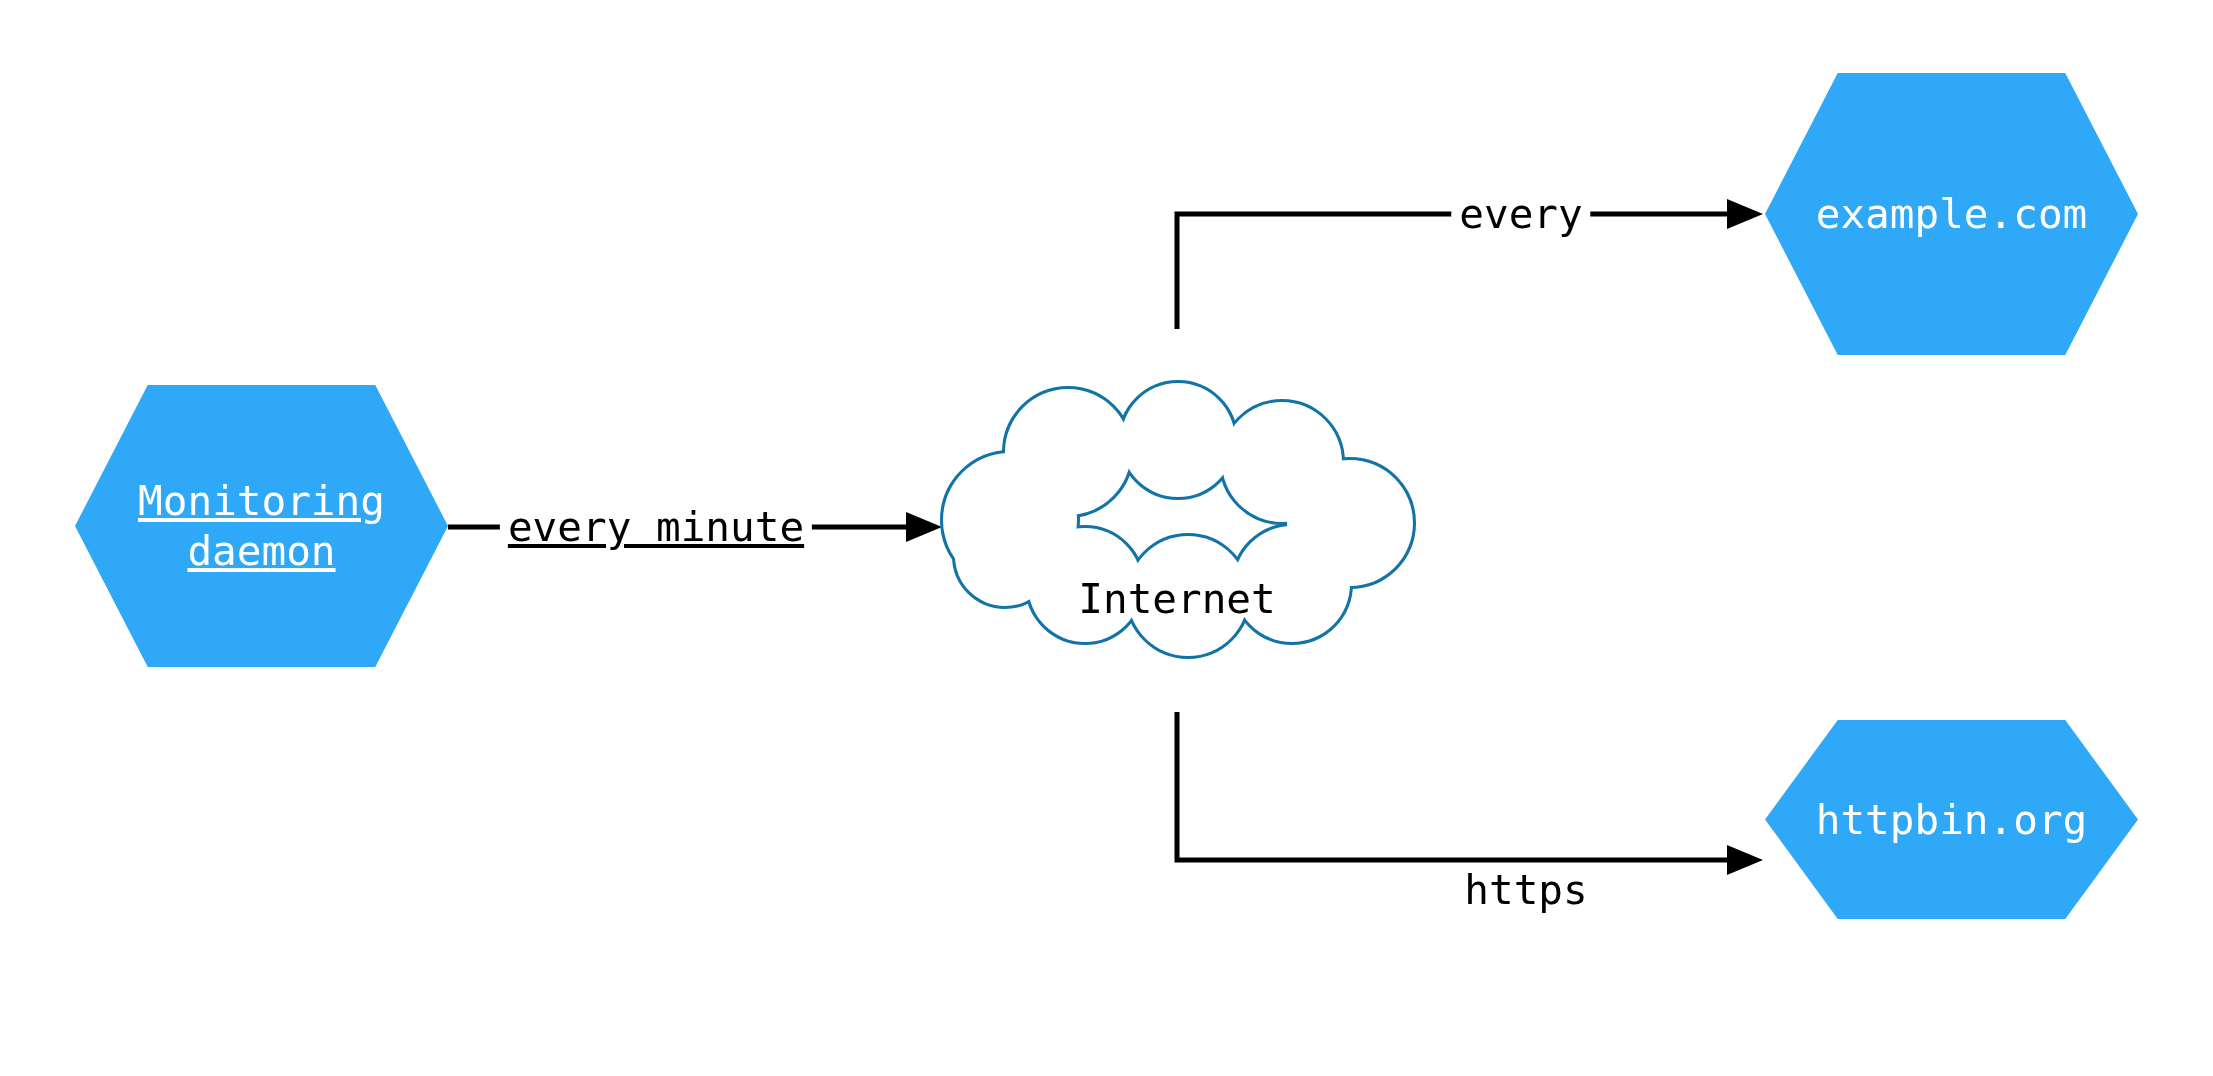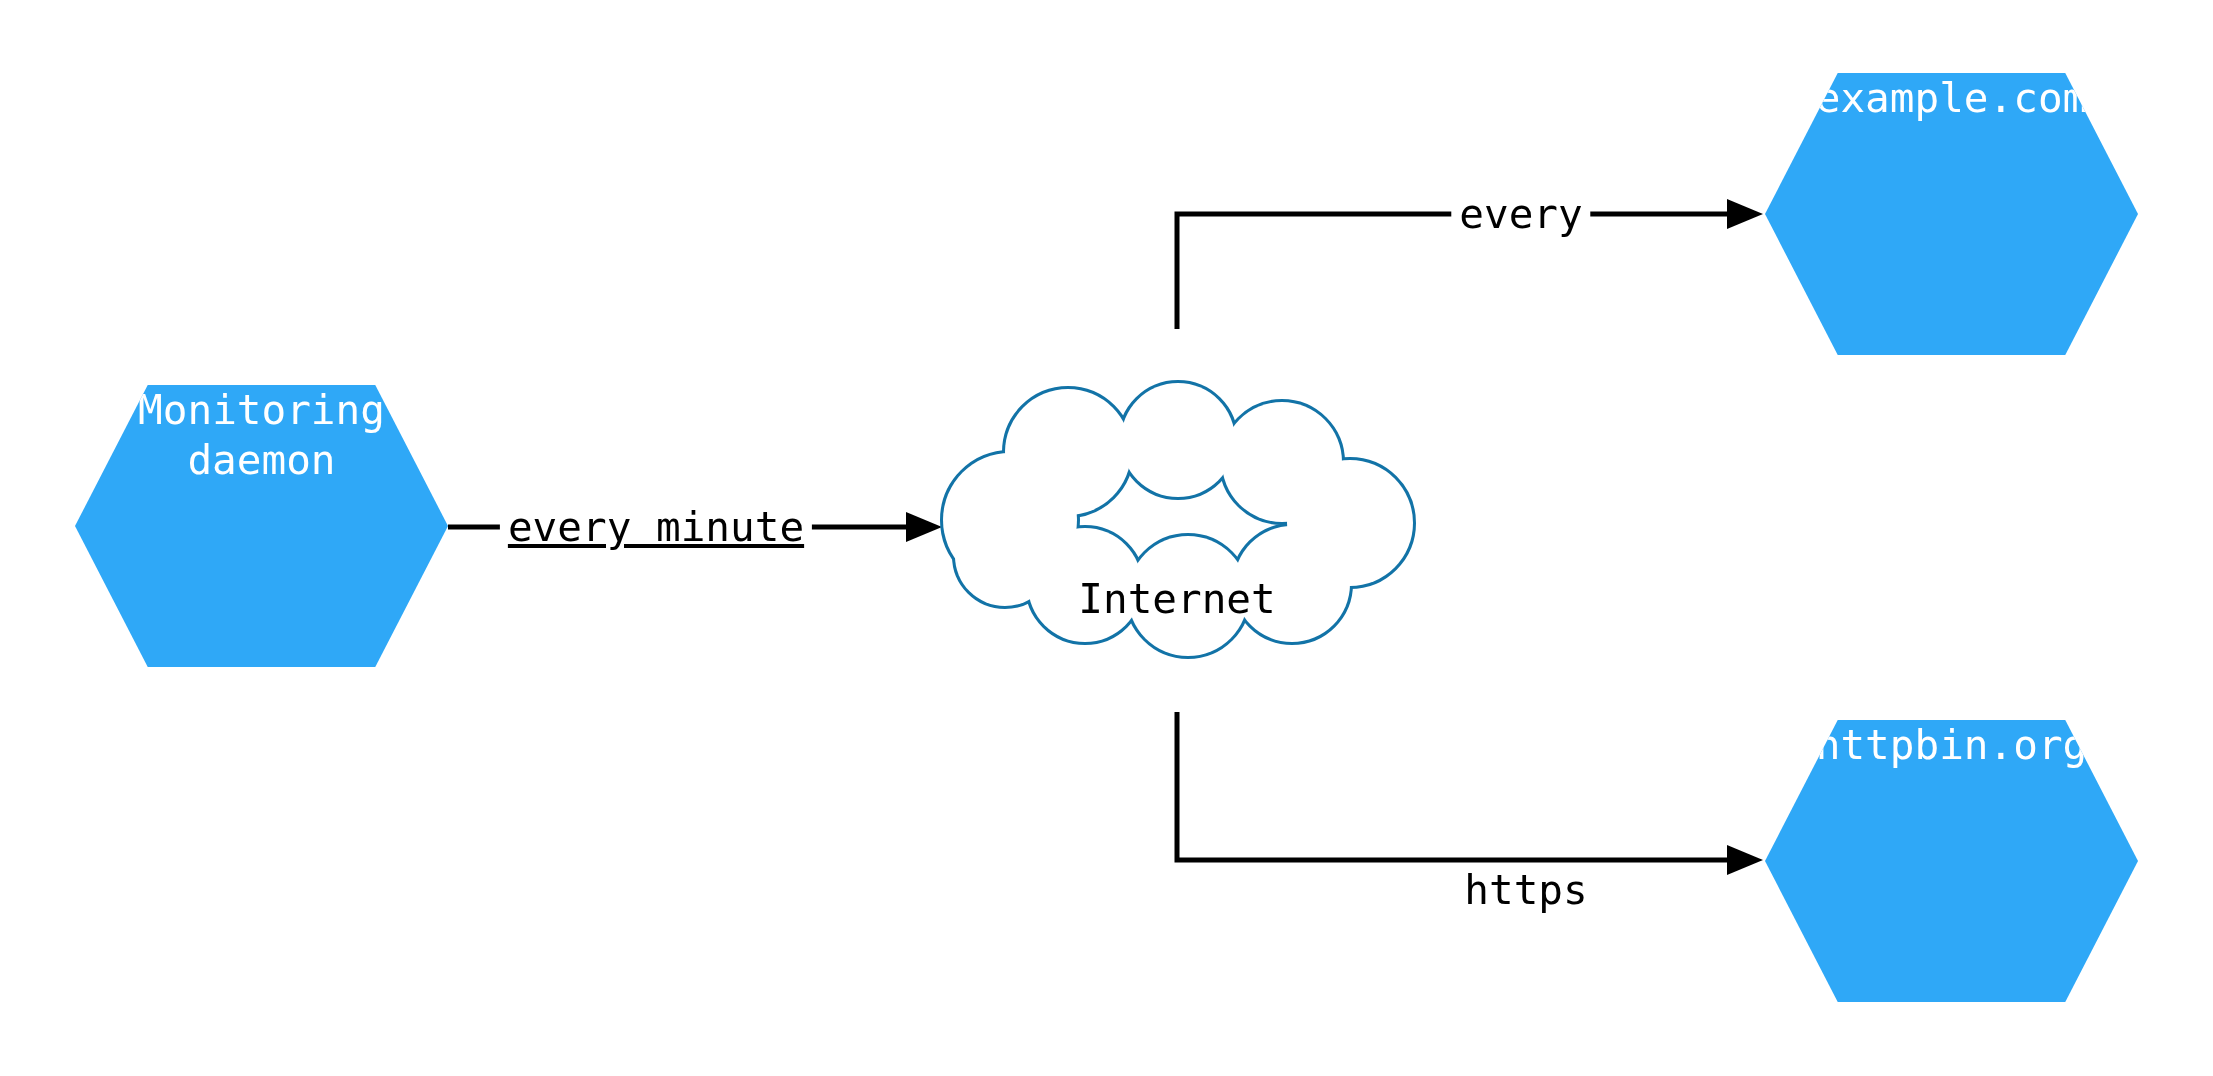--- a/index.html
+++ b/index.html
@@ -21,21 +21,21 @@
   }
   #edge-svg{position:absolute;left:0;top:0;width:2213px;height:1076px;}
   .cloud-stroked{fill:var(--cloud-fill);stroke:var(--cloud-stroke);stroke-width:6;}
   .cloud-cover{fill:var(--cloud-fill);stroke:none;}
   .edge-line{stroke:var(--edge);stroke-width:5;fill:none;}
   .arrowhead{fill:var(--edge);stroke:none;}
   .hex-node{
     position:absolute;
     background:var(--node-fill);
     clip-path:polygon(19.5% 0%, 80.5% 0%, 100% 50%, 80.5% 100%, 19.5% 100%, 0% 50%);
-    display:flex;flex-direction:column;align-items:center;justify-content:flex-start;
+    display:flex;flex-direction:column;align-items:center;justify-content:center;
     color:var(--node-text);
     font-size:41px;line-height:50px;
     text-align:center;
     white-space:nowrap;
   }
   .cloud-label{
     position:absolute;
     transform:translate(-50%,-50%);
     color:#000000;
     font-size:41px;line-height:50px;
@@ -92,32 +92,32 @@
         <circle class="cloud-cover" cx="1282" cy="462" r="60"></circle>
         <circle class="cloud-cover" cx="1350" cy="523" r="63"></circle>
         <circle class="cloud-cover" cx="1292" cy="584" r="58"></circle>
         <circle class="cloud-cover" cx="1188" cy="596" r="60"></circle>
         <circle class="cloud-cover" cx="1085" cy="585" r="57"></circle>
         <circle class="cloud-cover" cx="1005" cy="556" r="50"></circle>
       </g>
     </g>
   </svg>
 
-  <div class="hex-node" style="left:75px;top:385px;width:373px;height:282px;">
+  <div class="hex-node" style="left:75px;top:385px;width:373px;height:282px;text-decoration:underline;">
     <div>Monitoring</div>
     <div>daemon</div>
   </div>
 
   <div class="cloud-label" style="left:1177px;top:553px;margin-top:46px;">Internet</div>
 
   <div class="hex-node" style="left:1765px;top:73px;width:373px;height:282px;">
     <div>example.com</div>
   </div>
 
-  <div class="hex-node" style="left:1765px;top:720px;width:373px;height:282px;">
+  <div class="hex-node" style="left:1765px;top:720px;width:373px;height:199px;">
     <div>httpbin.org</div>
   </div>
 
   <div class="edge-label" style="left:656px;top:527px;text-decoration:underline;">every minute</div>
 
   <div class="edge-label" style="left:1521px;top:214px;">every</div>
 
   <div class="edge-label" style="left:1526px;top:860px;margin-top:30px;">https</div>
 </div>
 

